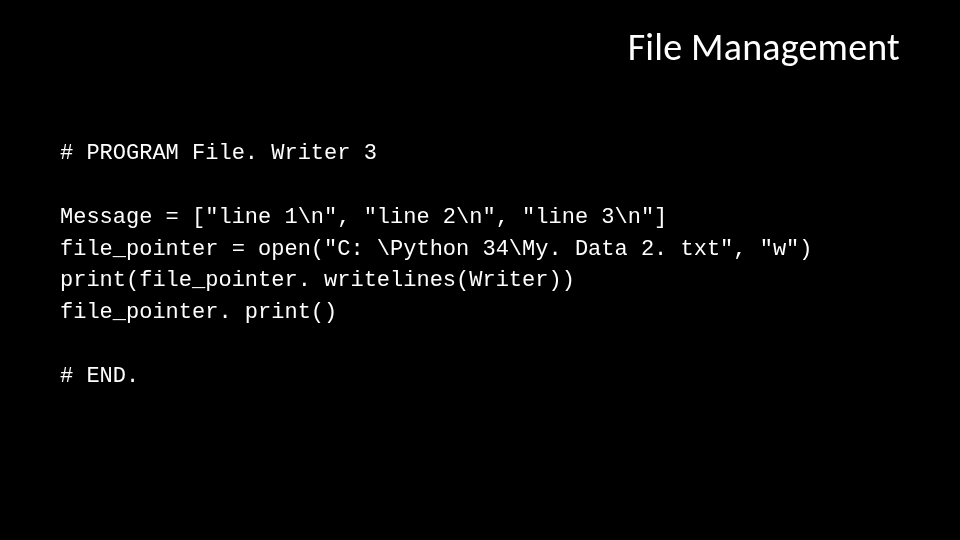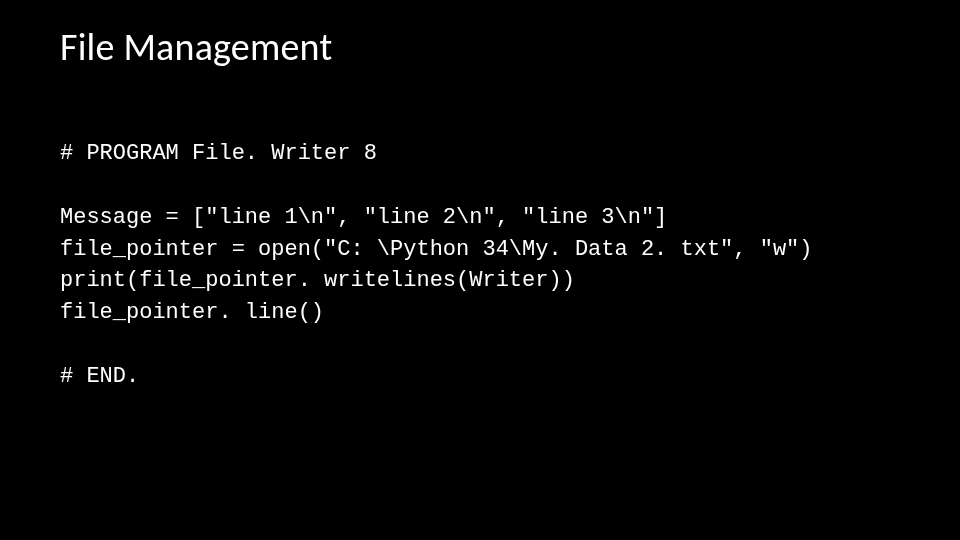--- a/index.html
+++ b/index.html
@@ -14,41 +14,41 @@
     width: 960px;
     height: 540px;
     box-sizing: border-box;
     padding: 24px 60px 0 60px;
     color: #ffffff;
   }
   .title {
     font-family: "Segoe UI", "Calibri", "Helvetica Neue", Arial, sans-serif;
     font-size: 38px;
     font-weight: 400;
-    text-align: left;
+    text-align: right;
     margin: 0 0 36px 0;
     letter-spacing: 0.2px;
   }
   .code-block {
     font-family: "Consolas", "Courier New", monospace;
     font-size: 22px;
     line-height: 1.45;
     white-space: pre;
     color: #ffffff;
   }
 </style>
 </head>
 <body>
 
 <div class="slide">
   <h1 class="title">File Management</h1>
 
   <div class="code-block">
-<span># PROGRAM File. Writer 8</span>
+<span># PROGRAM File. Writer 3</span>
 
 <span>Message = ["line 1\n", "line 2\n", "line 3\n"]</span>
 <span>file_pointer = open("C: \Python 34\My. Data 2. txt", "w")</span>
 <span>print(file_pointer. writelines(Writer))</span>
-<span>file_pointer. line()</span>
+<span>file_pointer. print()</span>
 
 <span># END.</span>
 </div>
 </div>
 
 </body></html>

